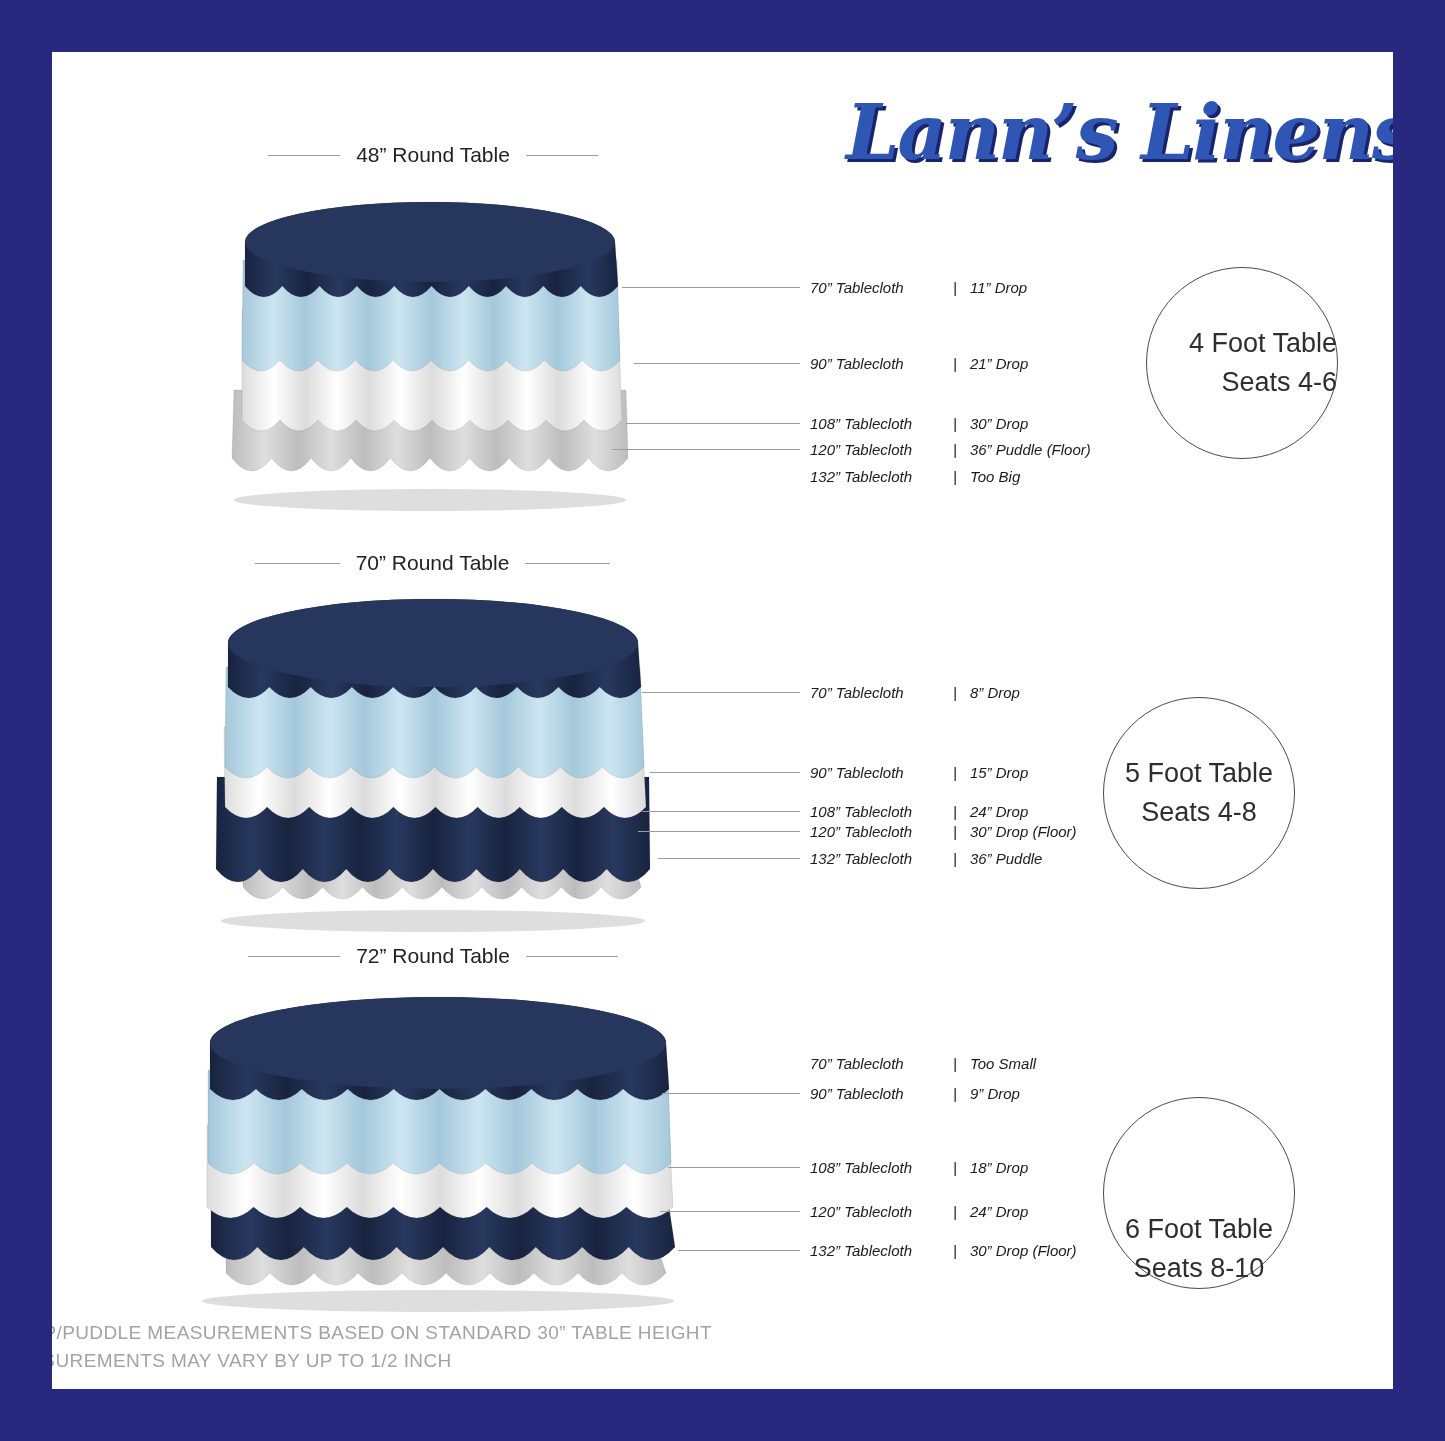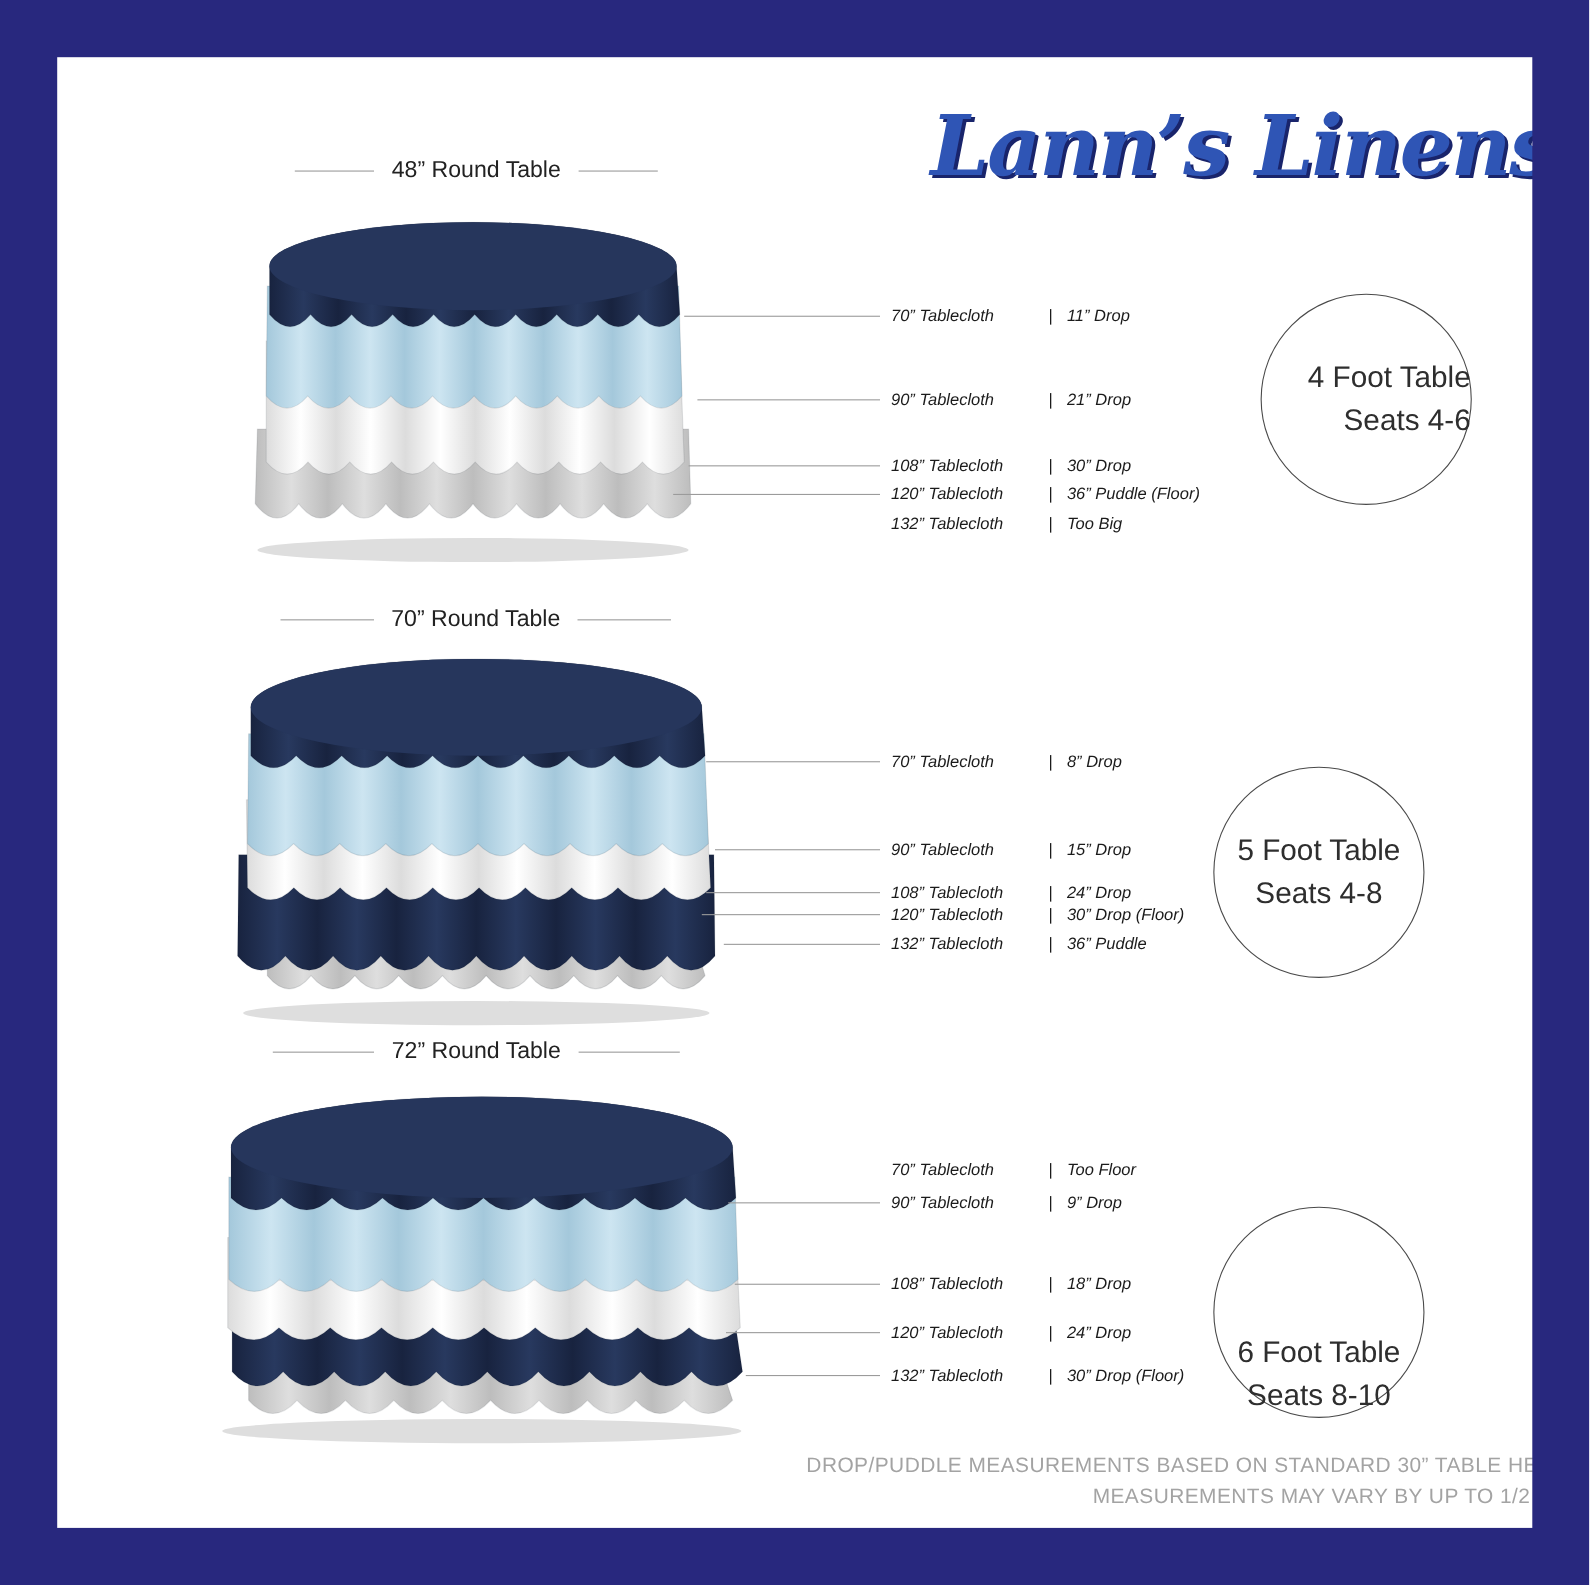--- a/index.html
+++ b/index.html
@@ -30,21 +30,21 @@
   .row .cl { display:inline-block; height:0; border-top:1px solid #9b9b9b; margin-right:10px; }
   .row .cloth { min-width:130px; }
   .row .bar { margin:0 13px; color:#1b1b1b; }
   .badge {
     position:absolute; width:190px; height:190px; border:1.6px solid #4a4a4a;
     border-radius:50%; background:#fff; display:flex; flex-direction:column;
     justify-content:center; align-items:center; font-size:27px; color:#2e2e2e;
     line-height:1.45; text-align:center;
   }
   .footer-line {
-    position:absolute; left:0; width:100%; text-align:right;
+    position:absolute; left:0; width:100%; text-align:left;
     font-size:19px; color:#a3a3a3; letter-spacing:.4px;
   }
 </style>
 </head>
 <body>
 
 <div class="canvas">
   <div class="frame"></div>
 
   <svg width="0" height="0" style="position:absolute">
@@ -228,21 +228,21 @@
     <path fill="url(#gNavy)" stroke="rgba(20,25,40,0.10)" d="M 13 195 L 467 195 L 477 262 q -23.2 26 -46.4 0 -23.2 26 -46.4 0 -23.2 26 -46.4 0 -23.2 26 -46.4 0 -23.2 26 -46.4 0 -23.2 26 -46.4 0 -23.2 26 -46.4 0 -23.2 26 -46.4 0 -23.2 26 -46.4 0 -23.2 26 -46.4 0 Z"></path>
     <path fill="url(#gWhite)" stroke="rgba(20,25,40,0.10)" d="M 9 140 L 471 140 L 475 222 q -23.3 22 -46.6 0 -23.3 22 -46.6 0 -23.3 22 -46.6 0 -23.3 22 -46.6 0 -23.3 22 -46.6 0 -23.3 22 -46.6 0 -23.3 22 -46.6 0 -23.3 22 -46.6 0 -23.3 22 -46.6 0 -23.3 22 -46.6 0 Z"></path>
     <path fill="url(#gBlue)" stroke="rgba(20,25,40,0.10)" d="M 10 85 L 470 85 L 473 178 q -23.1 22 -46.3 0 -23.1 22 -46.3 0 -23.1 22 -46.3 0 -23.1 22 -46.3 0 -23.1 22 -46.3 0 -23.1 22 -46.3 0 -23.1 22 -46.3 0 -23.1 22 -46.3 0 -23.1 22 -46.3 0 -23.1 22 -46.3 0 Z"></path>
     <path fill="url(#gNavy)" stroke="rgba(20,25,40,0.10)" d="M 12 58 A 228 46 0 0 1 468 58 L 471 104 q -23 22 -45.9 0 -23 22 -45.9 0 -23 22 -45.9 0 -23 22 -45.9 0 -23 22 -45.9 0 -23 22 -45.9 0 -23 22 -45.9 0 -23 22 -45.9 0 -23 22 -45.9 0 -23 22 -45.9 0 Z"></path>
     <ellipse cx="240" cy="58" rx="228" ry="46" fill="#26365c"></ellipse>
   </svg>
 
   <div class="row" style="left:810px; top:1051px;">
     <span class="cloth">70” Tablecloth</span>
     <span class="bar">|</span>
-    <span class="drop">Too Floor</span>
+    <span class="drop">Too Small</span>
   </div>
   <div class="row" style="left:662px; top:1081px;">
     <span class="cl" style="width:138px"></span>
     <span class="cloth">90” Tablecloth</span>
     <span class="bar">|</span>
     <span class="drop">9” Drop</span>
   </div>
   <div class="row" style="left:668px; top:1155px;">
     <span class="cl" style="width:132px"></span>
     <span class="cloth">108” Tablecloth</span>

